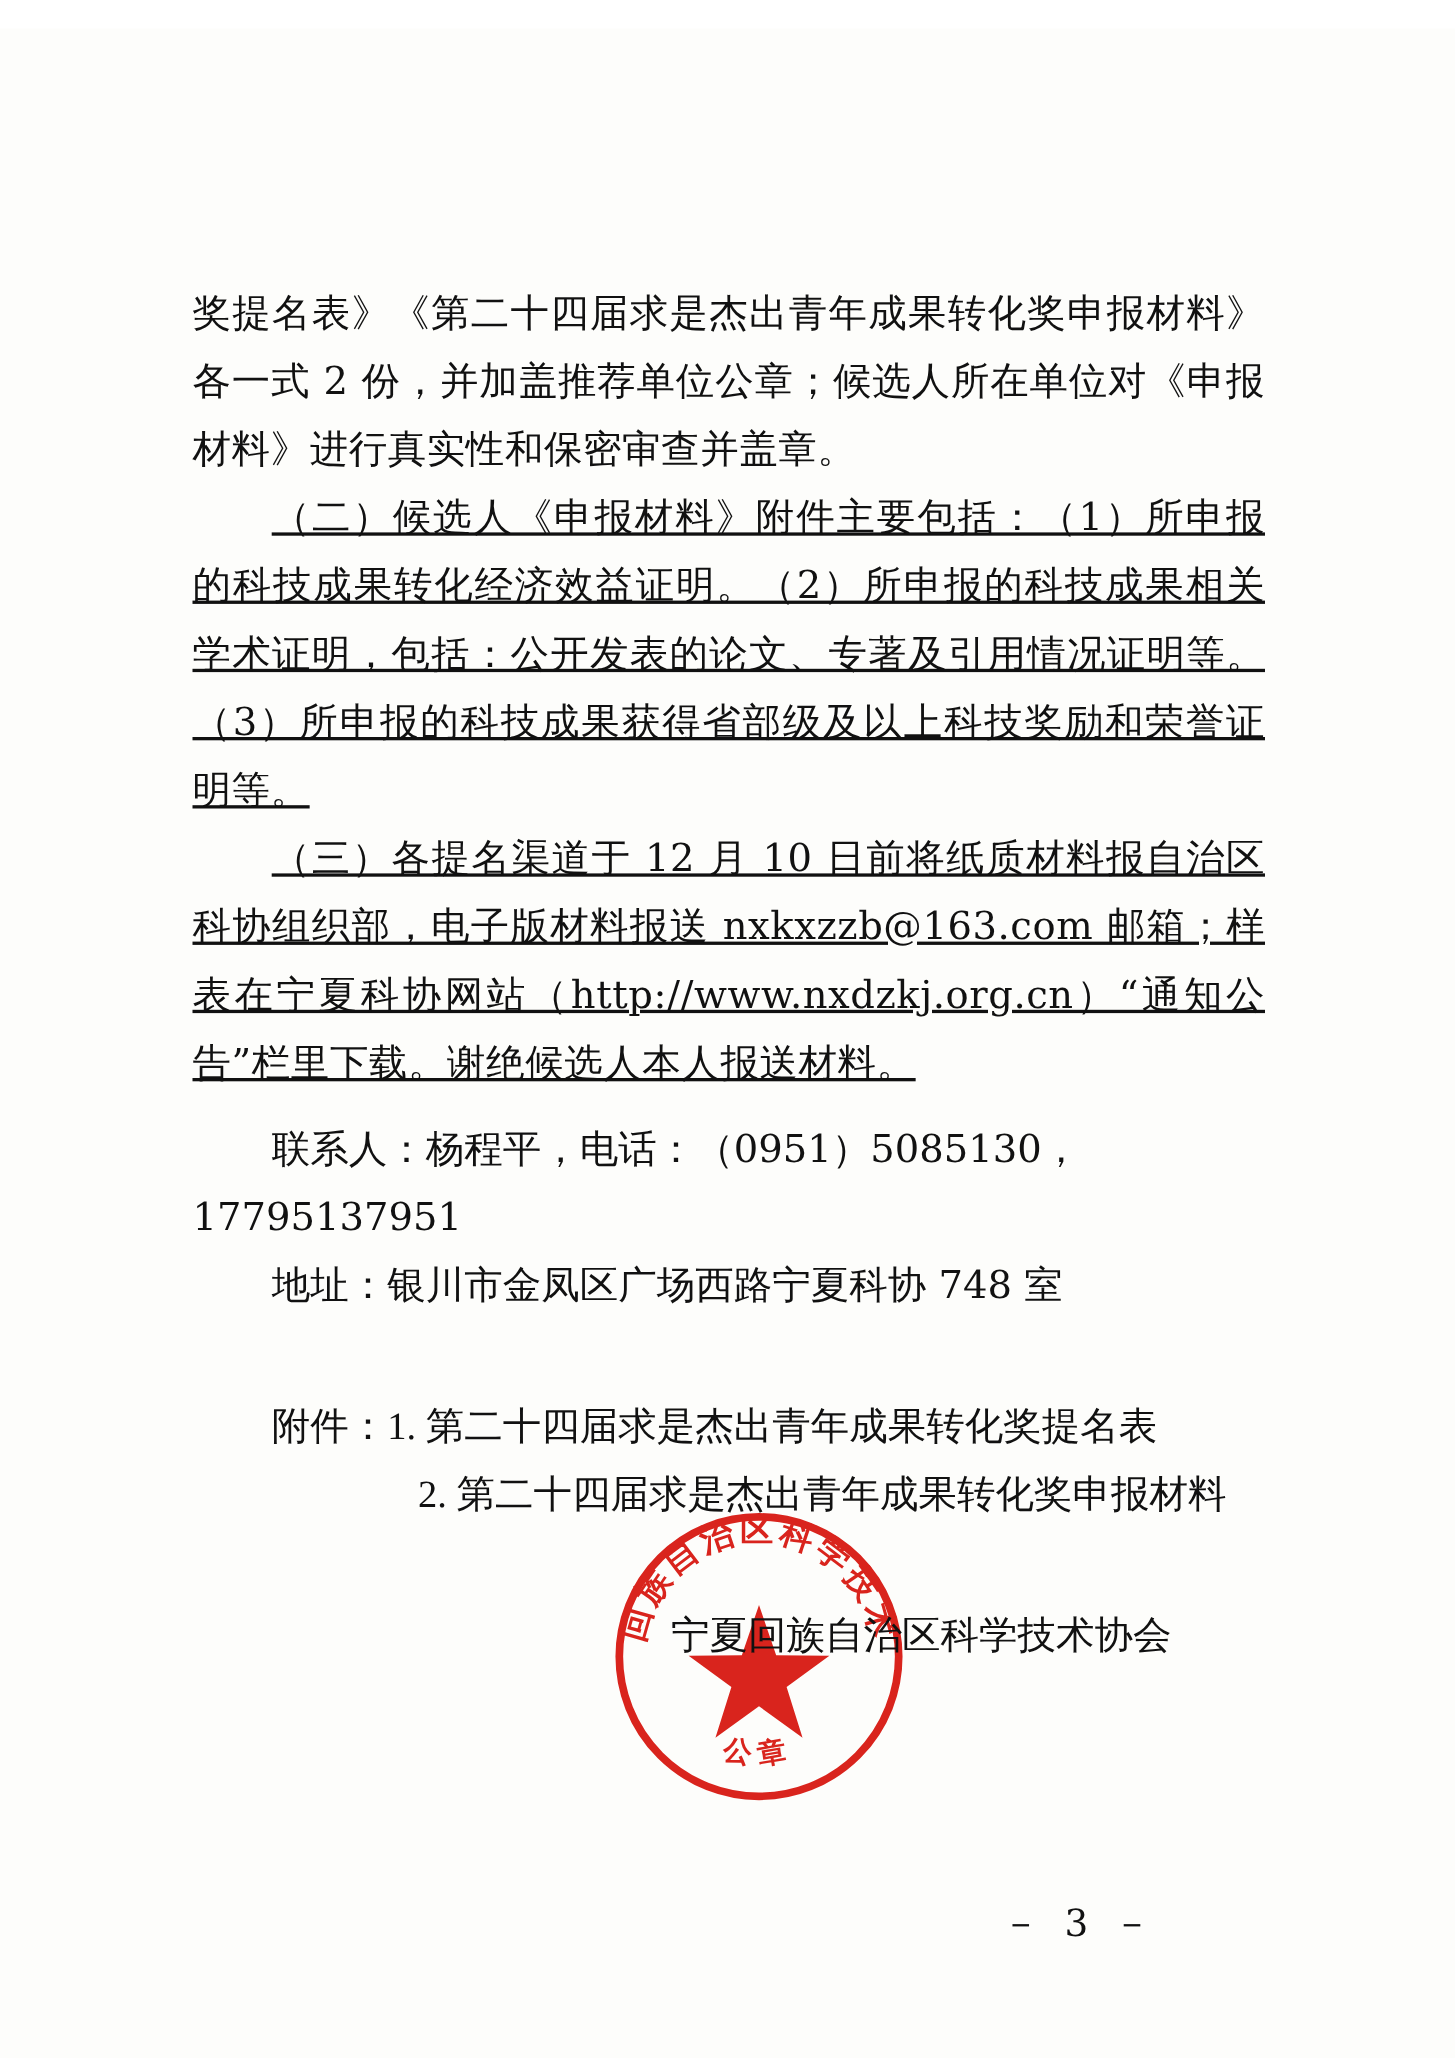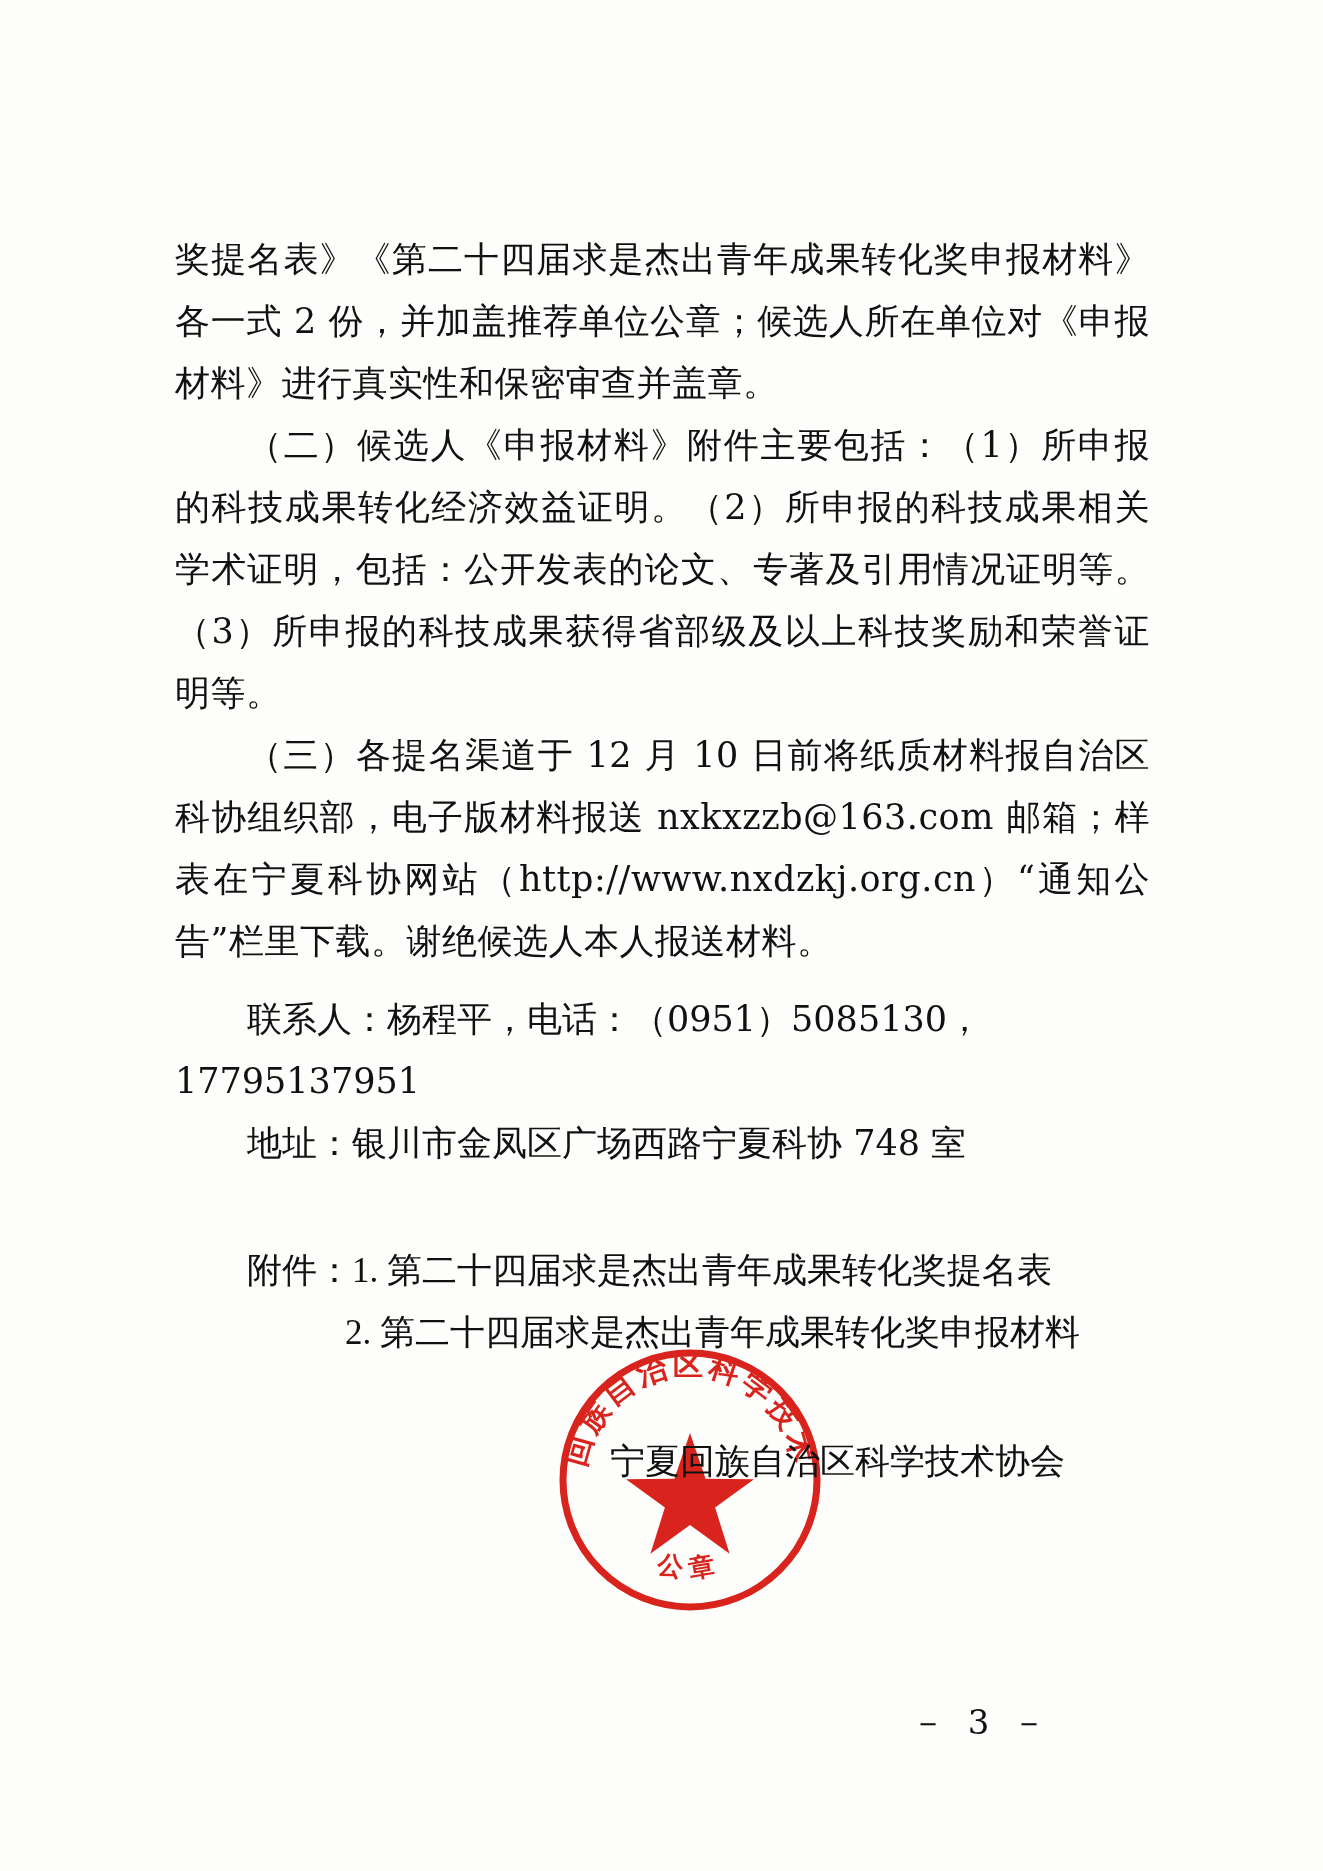--- a/index.html
+++ b/index.html
@@ -12,57 +12,60 @@
     height: 1871px;
     position: relative;
     font-family: "DejaVu Serif", "Liberation Serif", serif;
     color: #111111;
     overflow: hidden;
   }
   .page {
     position: absolute;
     inset: 0;
     background: #fdfdfb;
+    margin-top: 26px;
   }
   .content {
     position: absolute;
     left: 175px;
     top: 228px;
     width: 975px;
   }
   .para {
     font-size: 35px;
     line-height: 62px;
     letter-spacing: 0.5px;
     text-align: justify;
     text-justify: inter-ideograph;
     margin: 0 0 0 0;
   }
   .indent {
     text-indent: 72px;
+    text-decoration: underline;
   }
   .contact-block {
     margin-top: 16px;
   }
   .contact-line {
     font-size: 35px;
     line-height: 62px;
     text-indent: 72px;
   }
   .attach-block {
     margin-top: 66px;
     font-family: Liberation Serif, serif;
   }
   .attach-line {
     font-size: 35px;
     line-height: 62px;
     text-indent: 72px;
   }
   .attach-line.second {
     text-indent: 170px;
+    text-align: center;
   }
   .signature {
     position: absolute;
     left: 610px;
     top: 1430px;
     width: 500px;
     font-size: 35px;
     line-height: 62px;
     text-align: left;
   }

